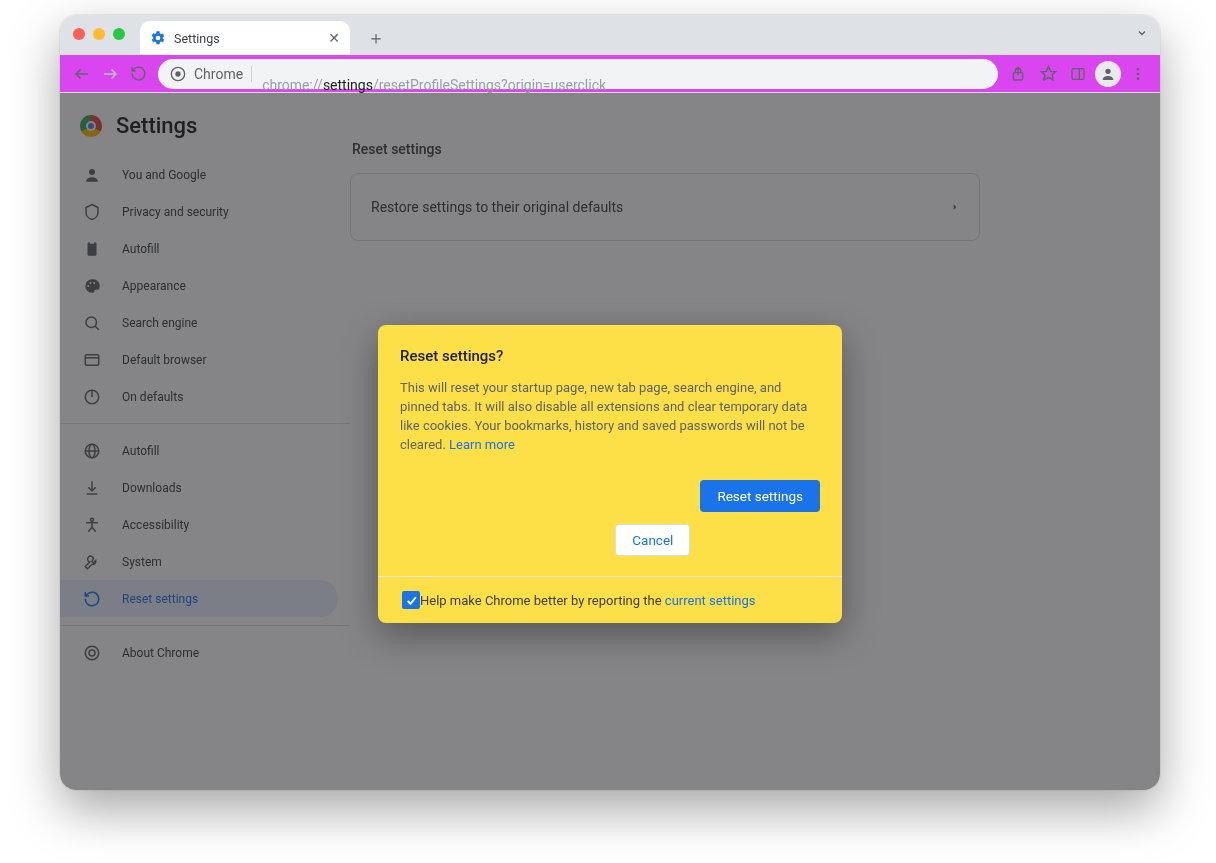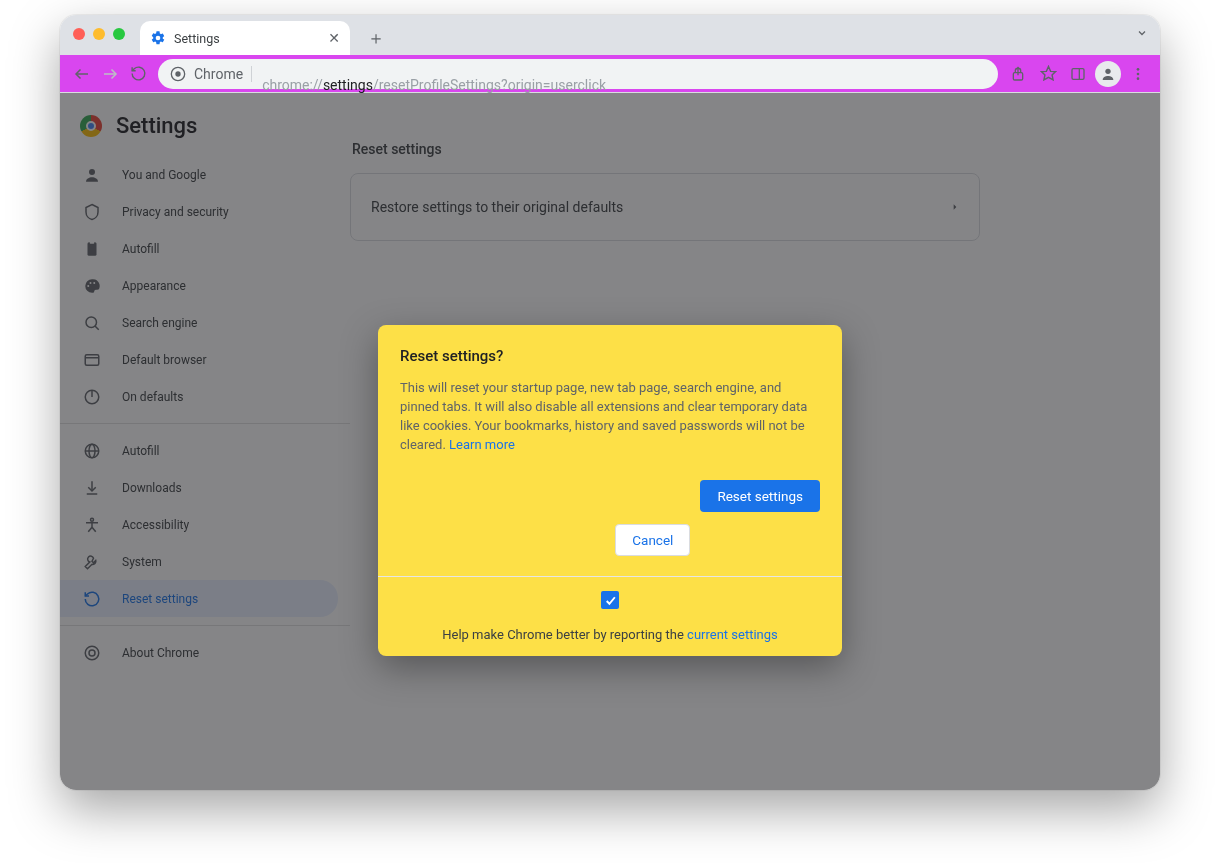--- a/index.html
+++ b/index.html
@@ -192,21 +192,21 @@
   .dialog-actions { display:flex; justify-content:flex-end; gap:10px; margin-top:26px;}
   .btn {
     height:32px; padding:0 16px; border-radius:4px; font-size:13.5px;
     display:flex; align-items:center; cursor:pointer; border:1px solid transparent;
   }
   .btn-secondary { background:#fff; border-color:#dadce0; color:#1a73e8;margin-top:44px; }
   .btn-primary { background:#1a73e8; color:#fff; }
   .dialog-footer {
     border-top:1px solid #e6e6e6;
     padding: 14px 24px;
-    display:flex; align-items:center; gap:18px; font-size:13px; color:#3c4043;flex-direction:column;
+    display:flex; align-items:center; font-size:13px; color:#3c4043;
   }
   .checkbox {
     width:18px; height:18px; border-radius:2px; background:#1a73e8;
     display:flex; align-items:center; justify-content:center; color:#fff; font-size:13px;
     cursor:pointer;
   }
   svg { display:block; }
 </style>
 </head>
 <body>

